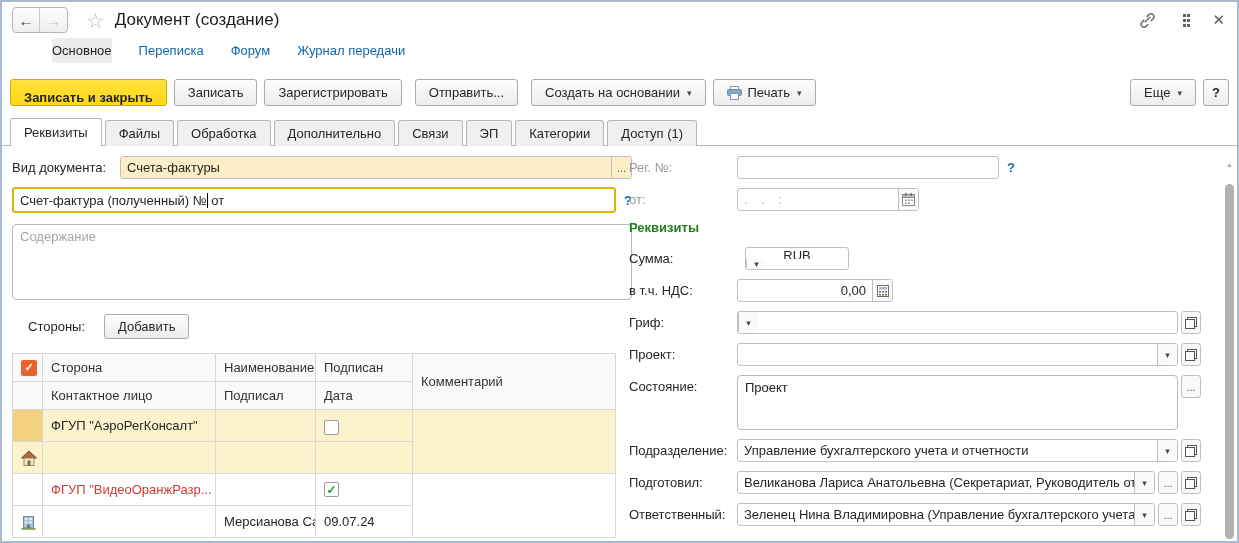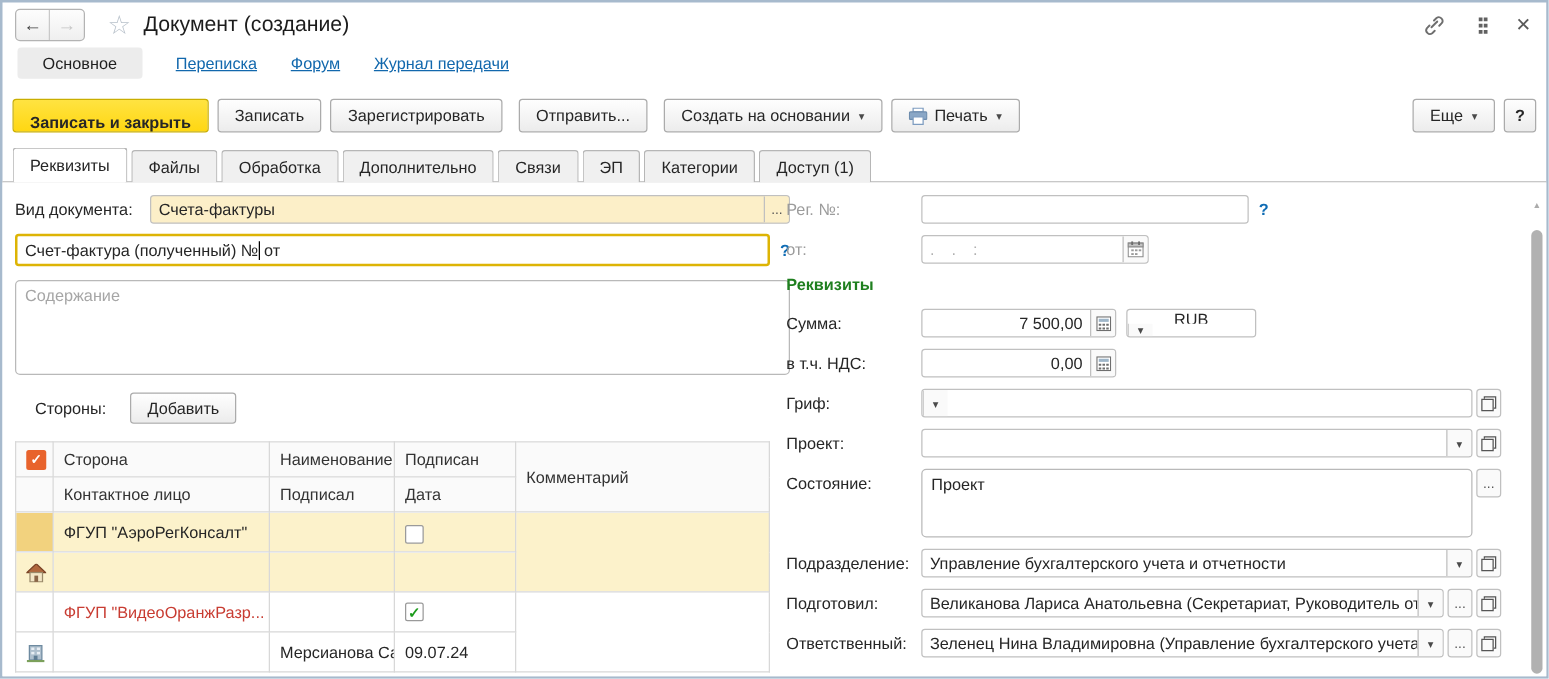--- a/index.html
+++ b/index.html
@@ -19,22 +19,22 @@
   .star { color:#b9c2cb; font-size:21px; margin:0 10px 0 18px; line-height:1; }
   .wtitle { font-size:17px; color:#1c1c1c; white-space:nowrap; }
   .tb-right { margin-left:auto; display:flex; align-items:center; gap:26px; }
   .kebab { width:3px; height:13px; position:relative; }
   .kebab::before { content:""; position:absolute; left:0; top:0; width:3px; height:3px; background:#616161;
       box-shadow: 4px 0 #616161, 0 5px #616161, 4px 5px #616161, 0 10px #616161, 4px 10px #616161; }
   .closex { color:#5a5a5a; font-size:15px; cursor:pointer; }
 
   
   .navrow { display:flex; align-items:center; gap:27px; padding:2px 12px 8px; flex:none; }
-  .nav-active { background:#ececec; border-radius:3px; padding:5px 20px; color:#1f1f1f; }
-  .nav-link { color:#1268ad; text-decoration:underline; cursor:pointer; }
+  .nav-active { background:#ececec; border-radius:3px; padding:5px 0; color:#1f1f1f;margin-left:38px; }
+  .nav-link { color:#1268ad; cursor:pointer; }
 
   
   .toolbar { display:flex; align-items:center; padding:8px 8px 12px; flex:none; }
   .btn { height:27px; border:1px solid #ababab; border-radius:3px; background:linear-gradient(#fefefe,#ececec);
          padding:0 13px; display:inline-flex; align-items:center; font-size:13px; color:#262626; margin-right:7px; cursor:pointer; white-space:nowrap; }
   .btn.primary { background:linear-gradient(#ffe341,#ffd712); border-color:#c9ae00; font-weight:700;align-items:flex-end; }
   .btn .bcaret { font-size:9px; color:#4a4a4a; margin-left:7px; }
   .gap12 { width:6px; }
   .tbar-right { margin-left:auto; display:flex; align-items:center; }
   .btn.help { width:26px; justify-content:center; padding:0; margin-right:0; font-weight:700; }
@@ -338,35 +338,20 @@
                 <rect x="6" y="9.5" width="2" height="1.5" fill="#9a9a9a"></rect>
               </svg>
           </span>
         </div>
       </div>
 
       <div class="section-title">Реквизиты</div>
 
       <div class="rrow">
         <span class="rlbl">Сумма:</span>
-        <div class="fld w156">
-          <span class="txt num">7 500,00</span>
-          <span class="seg">
-            <svg width="12" height="12" viewBox="0 0 12 12">
-                <rect x="0.5" y="0.5" width="11" height="11" fill="#fff" stroke="#6e6e6e"></rect>
-                <rect x="2" y="2" width="8" height="2.5" fill="#9fb6c9"></rect>
-                <rect x="2" y="6" width="2" height="1.6" fill="#6e6e6e"></rect>
-                <rect x="5" y="6" width="2" height="1.6" fill="#6e6e6e"></rect>
-                <rect x="8" y="6" width="2" height="1.6" fill="#6e6e6e"></rect>
-                <rect x="2" y="9" width="2" height="1.6" fill="#6e6e6e"></rect>
-                <rect x="5" y="9" width="2" height="1.6" fill="#6e6e6e"></rect>
-                <rect x="8" y="9" width="2" height="1.6" fill="#6e6e6e"></rect>
-              </svg>
-          </span>
-        </div>
         <div class="fld" style="width:104px; margin-left:8px;flex-direction:column;">
           <span class="txt">RUB</span>
           <span class="seg dd">▾</span>
         </div>
       </div>
 
       <div class="rrow">
         <span class="rlbl">в т.ч. НДС:</span>
         <div class="fld w156">
           <span class="txt num">0,00</span>

